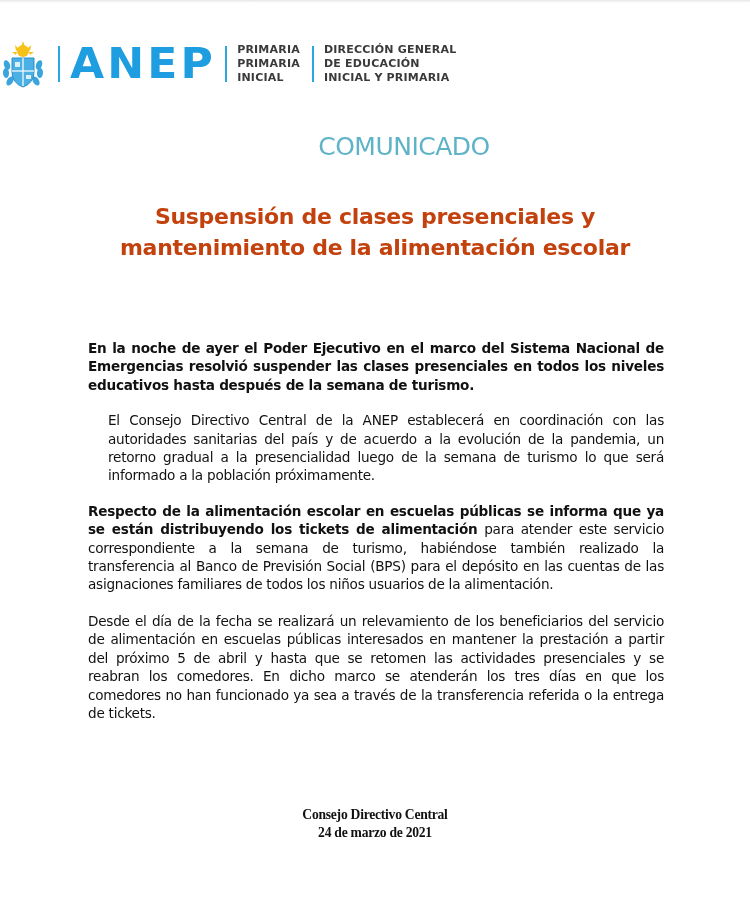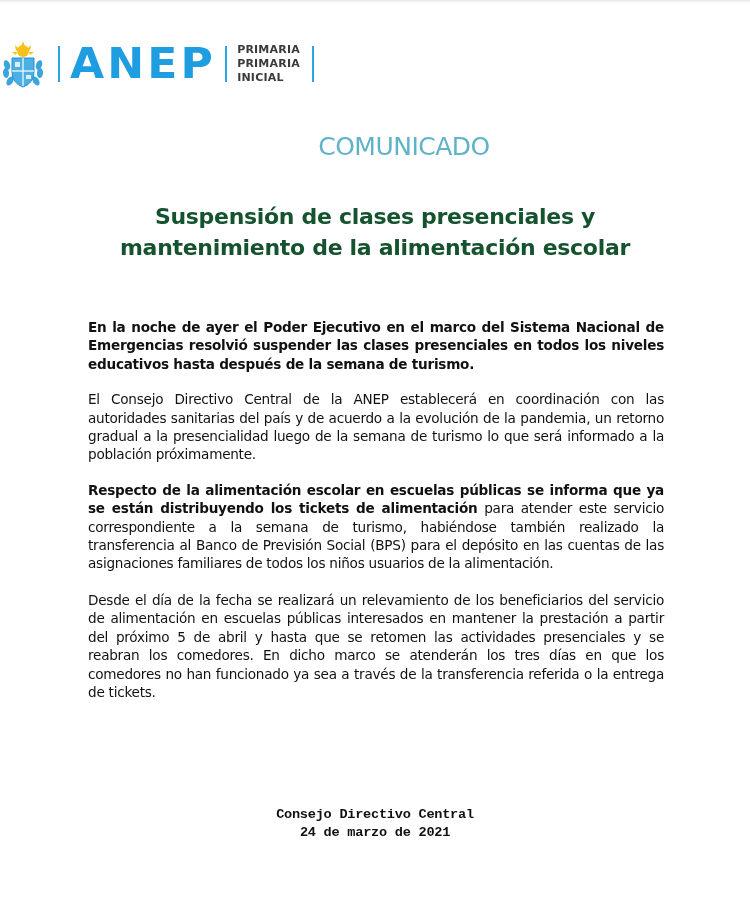--- a/index.html
+++ b/index.html
@@ -86,52 +86,52 @@
     .doc-title {
       position: absolute;
       left: 0;
       width: 750px;
       top: 201px;
       text-align: center;
       font-family: "DejaVu Sans", sans-serif;
       font-weight: bold;
       font-size: 22px;
       line-height: 31px;
-      color: #14532d;
+      color: #c2410c;
       letter-spacing: -0.3px;
     }
     .doc-title div { white-space: nowrap; }
     
     .doc-body {
       position: absolute;
       left: 88px;
       top: 318px;
       width: 576px;
       font-family: "DejaVu Sans", sans-serif;
       font-size: 13.6px;
       line-height: 18.4px;
       color: #111111;
       text-align: justify;
       letter-spacing: -0.25px;
     }
     .doc-body p {
       margin: 0 0 17px 0;
     }
-    .doc-body p.p1 { font-weight: bold; }
-    .doc-body p.p2 { margin-bottom: 17px; }
+    .doc-body p.p1 { font-weight: bold; margin-top: 21px; }
+    .doc-body p.p2 { margin-bottom: 17px; margin-left: 20px; }
     .doc-body p.p3 { margin-bottom: 18px; }
     .bold { font-weight: bold; }
     
     .signature {
       position: absolute;
       left: 0;
       width: 750px;
       top: 806px;
       text-align: center;
-      font-family: Liberation Mono, monospace;
+      font-family: Liberation Serif, serif;
       font-weight: bold;
       font-size: 13.6px;
       line-height: 18.4px;
       color: #111111;
       letter-spacing: -0.25px;
     }
   </style>
 </head>
 <body>
 
@@ -168,20 +168,25 @@
   </div>
   <div class="divider"></div>
   <div class="brand">ANEP</div>
   <div class="divider2"></div>
   <div class="org-block">
     <div>PRIMARIA</div>
     <div>PRIMARIA</div>
     <div>INICIAL</div>
   </div>
   <div class="divider2" style="margin-left:12px;"></div>
+  <div class="org-block">
+    <div>DIRECCIÓN GENERAL</div>
+    <div>DE EDUCACIÓN</div>
+    <div>INICIAL Y PRIMARIA</div>
+  </div>
 </div>
 
 <div class="comunicado">COMUNICADO</div>
 
 <div class="doc-title">
   <div>Suspensión de clases presenciales y</div>
   <div>mantenimiento de la alimentación escolar</div>
 </div>
 
 <div class="doc-body">

